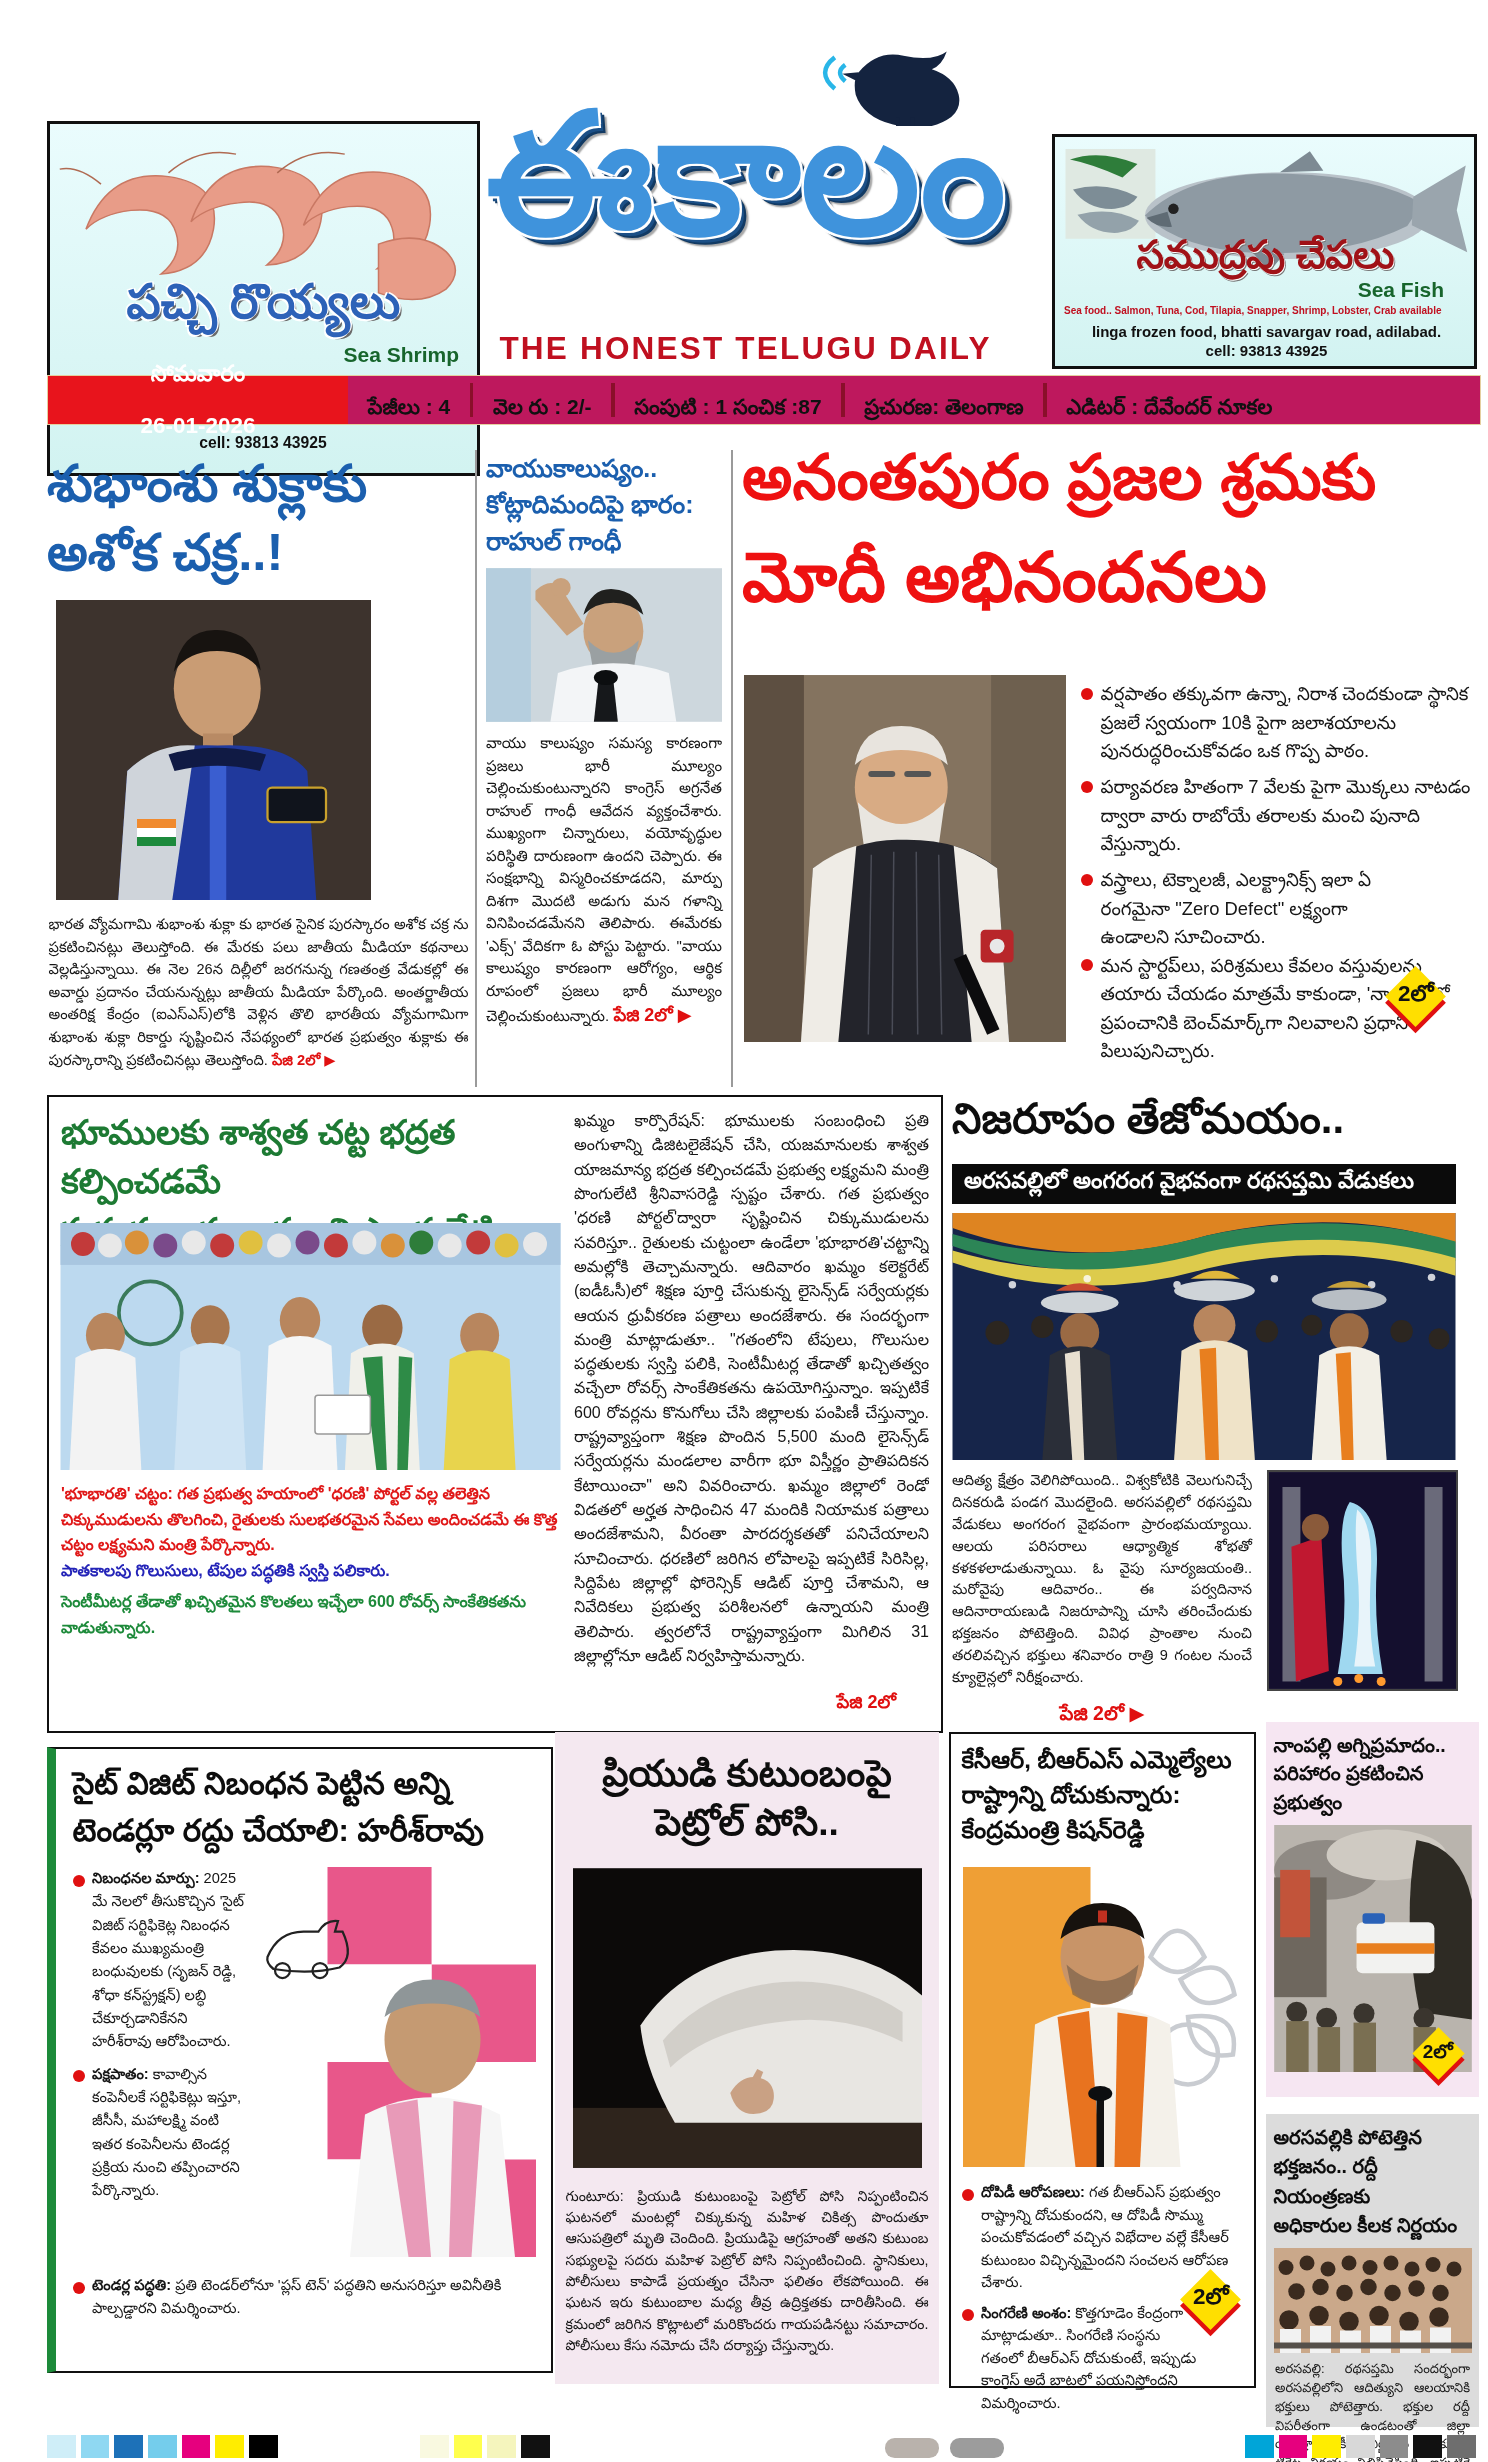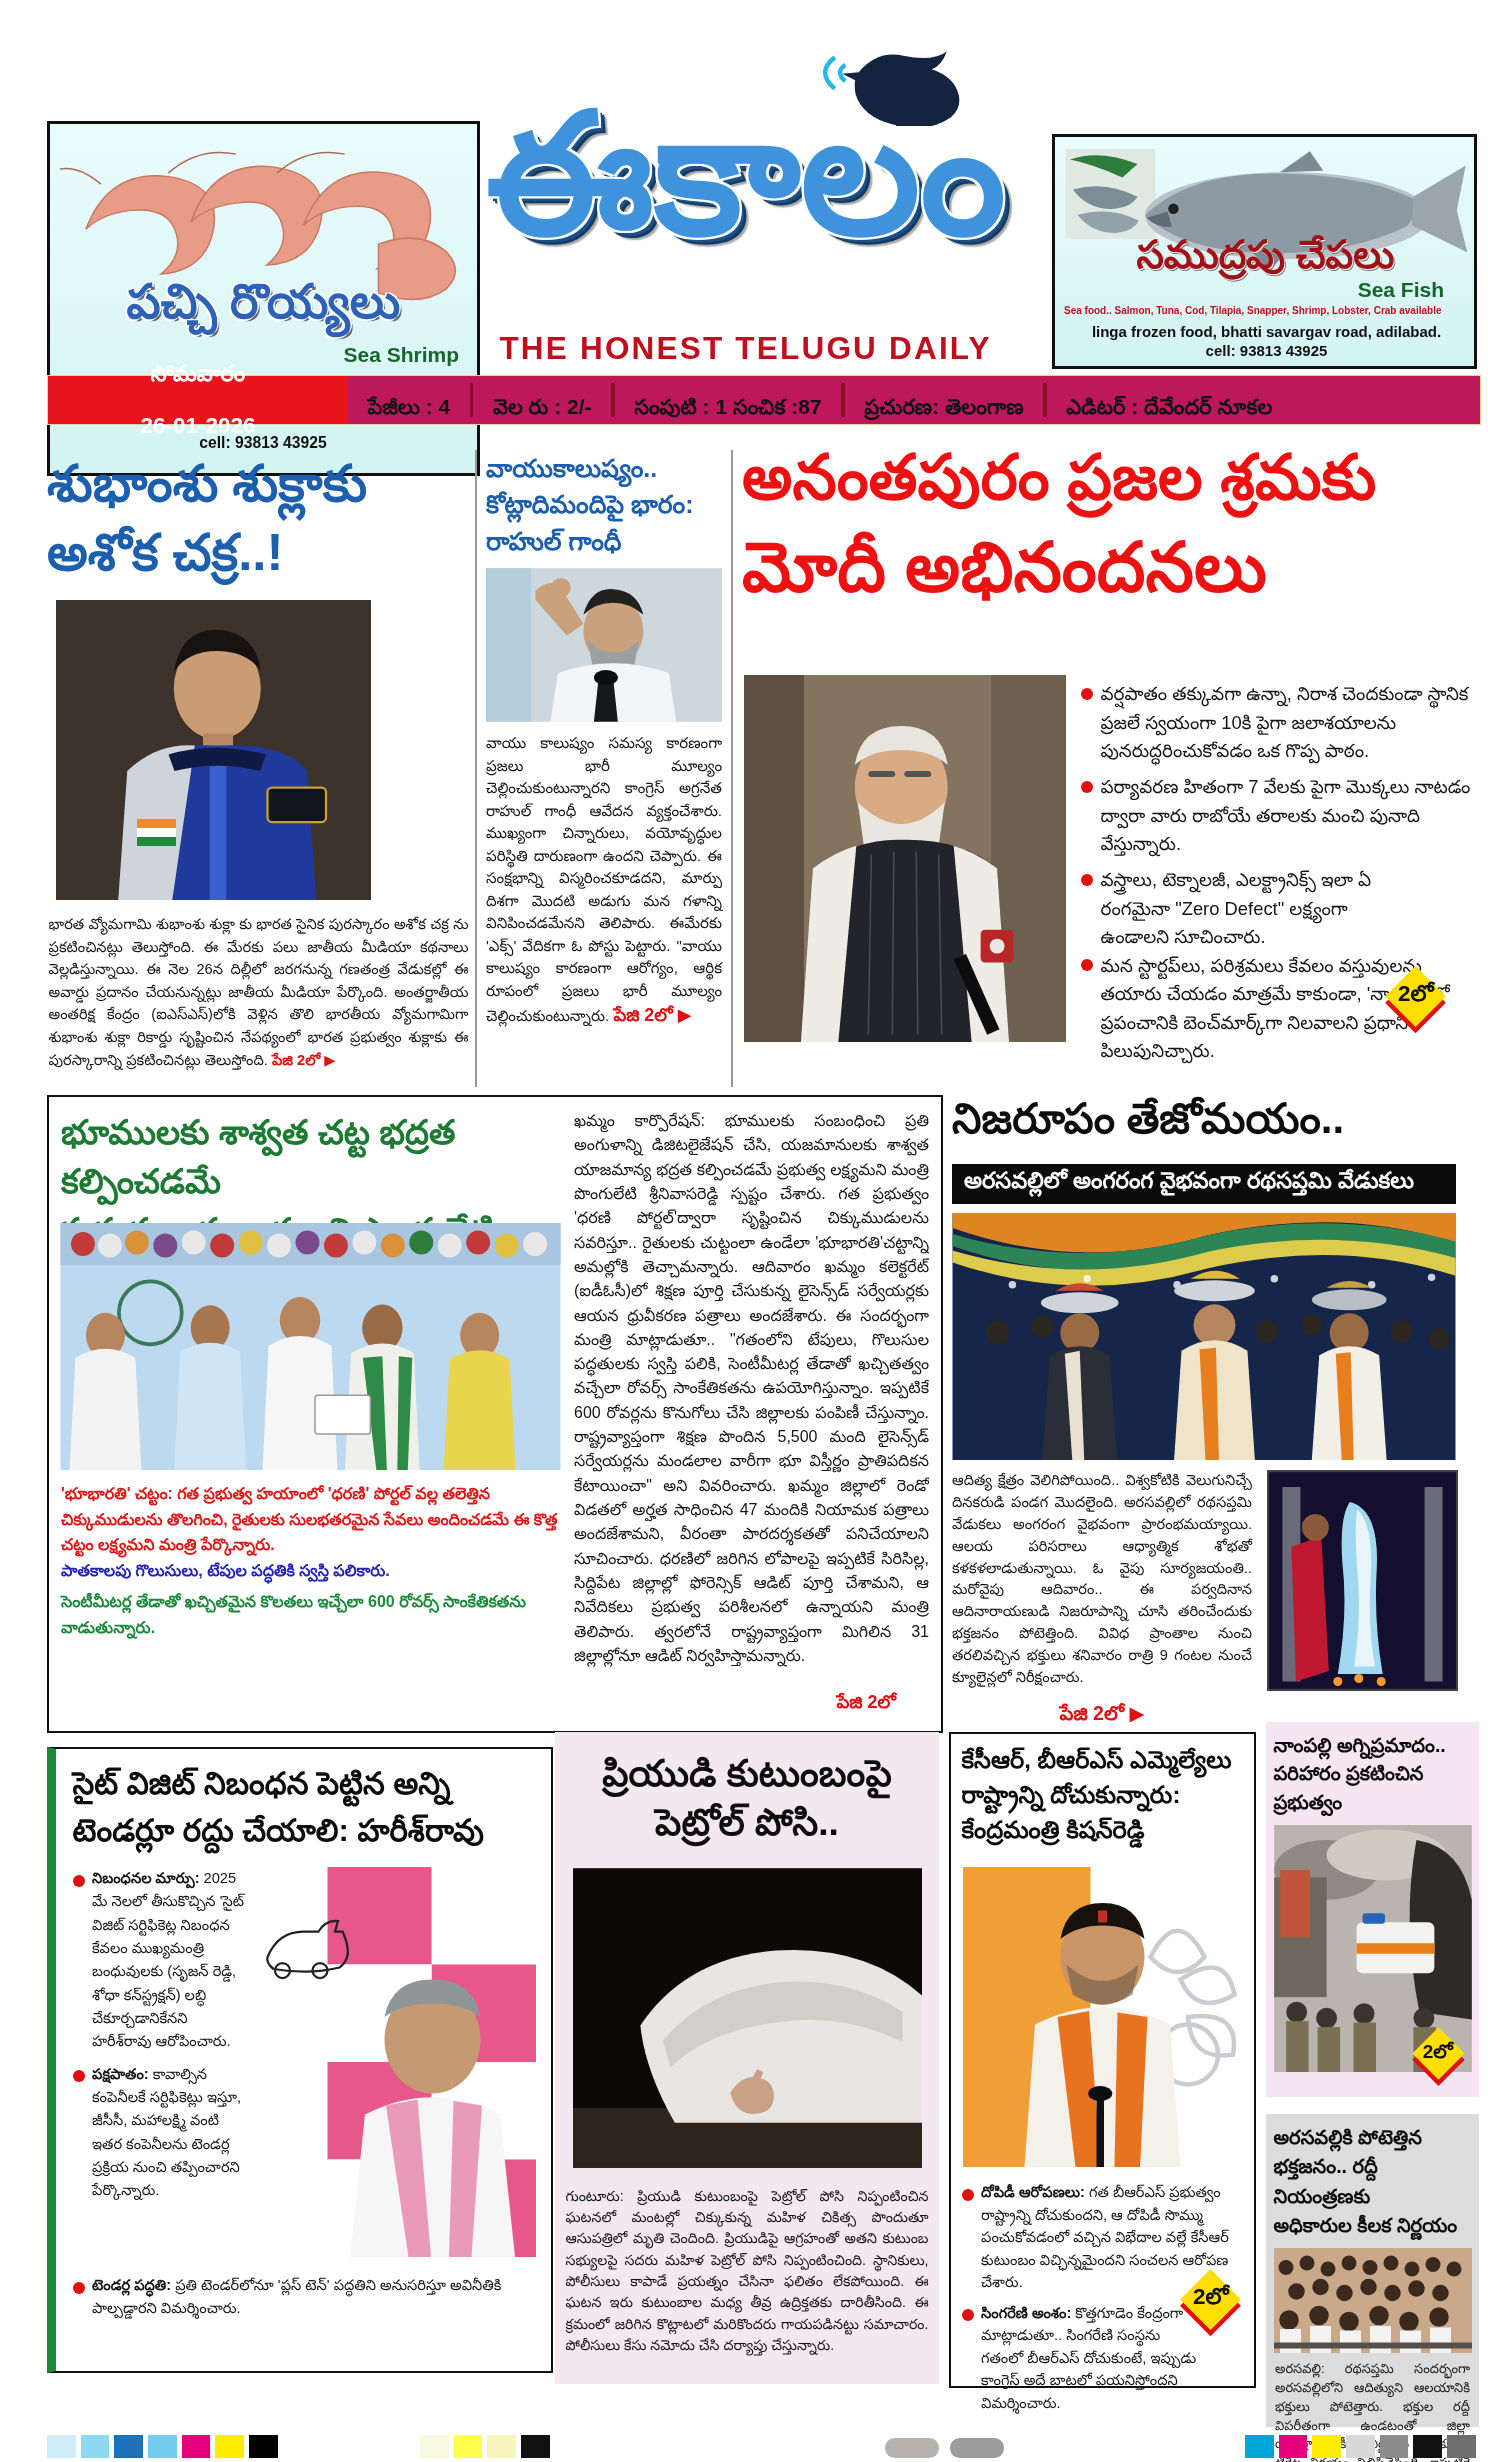--- a/index.html
+++ b/index.html
@@ -177,21 +177,21 @@
       <ellipse cx="160" cy="146" rx="16" ry="10" fill="#0c0e10"></ellipse>
     </svg>
     <div class="body-txt jtext" style="margin-top:7.5px;font-size:15px;line-height:1.5;">
       <span>వాయు కాలుష్యం సమస్య కారణంగా ప్రజలు భారీ మూల్యం చెల్లించుకుంటున్నారని కాంగ్రెస్ అగ్రనేత రాహుల్ గాంధీ ఆవేదన వ్యక్తంచేశారు. ముఖ్యంగా చిన్నారులు, వయోవృద్ధుల పరిస్థితి దారుణంగా ఉందని చెప్పారు. ఈ సంక్షభాన్ని విస్మరించకూడదని, మార్పు దిశగా మొదటి అడుగు మన గళాన్ని వినిపించడమేనని తెలిపారు. ఈమేరకు 'ఎక్స్' వేదికగా ఓ పోస్టు పెట్టారు. "వాయు కాలుష్యం కారణంగా ఆరోగ్యం, ఆర్థిక రూపంలో ప్రజలు భారీ మూల్యం చెల్లించుకుంటున్నారు.</span>
       <span class="pref" style="font-size:18px;">పేజి 2లో ▶</span>
     </div>
   </div>
 
   <div class="abs" style="left:742px;top:446px;width:731px;">
     <div class="hl-red" style="font-size:63px;line-height:1.0;">అనంతపురం ప్రజల శ్రమకు</div>
-    <div class="hl-red" style="font-size:69px;line-height:1.0;margin-top:24px;">మోదీ అభినందనలు</div>
+    <div class="hl-red" style="font-size:69px;line-height:1.0;margin-top:34px;">మోదీ అభినందనలు</div>
     <svg class="abs" style="left:1.5px;top:229px;" width="322" height="367" viewBox="0 0 430 490">
       <rect width="430" height="490" fill="#84735f"></rect>
       <rect x="0" y="0" width="80" height="490" fill="#5d4f41"></rect>
       <rect x="330" y="0" width="100" height="490" fill="#6e604f"></rect>
       <ellipse cx="210" cy="150" rx="62" ry="70" fill="#d8ab84"></ellipse>
       <path d="M148 120 q8 -52 62 -52 q54 0 62 52 q-22 -20 -62 -20 q-40 0 -62 20z" fill="#e8e4de"></path>
       <path d="M152 170 q58 58 116 0 l-8 58 q-50 34 -100 0z" fill="#e9e6e0"></path>
       <rect x="166" y="128" width="36" height="8" rx="4" fill="#555"></rect>
         <rect x="214" y="128" width="36" height="8" rx="4" fill="#555"></rect>
       <path d="M92 258 q60 -40 118 -38 q80 -2 128 38 l16 232 l-270 0z" fill="#23242b"></path>

